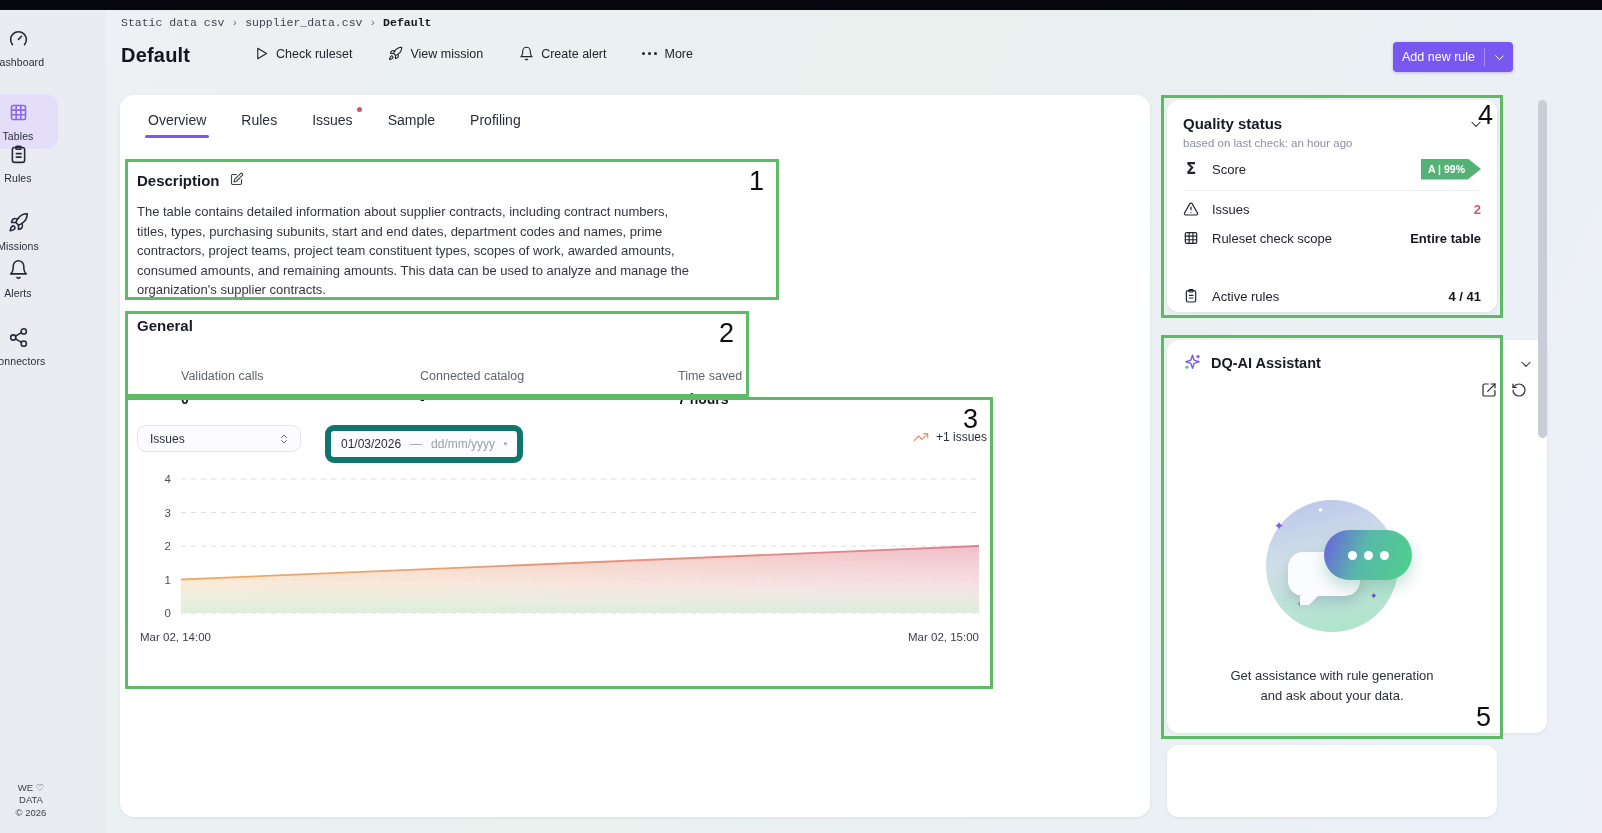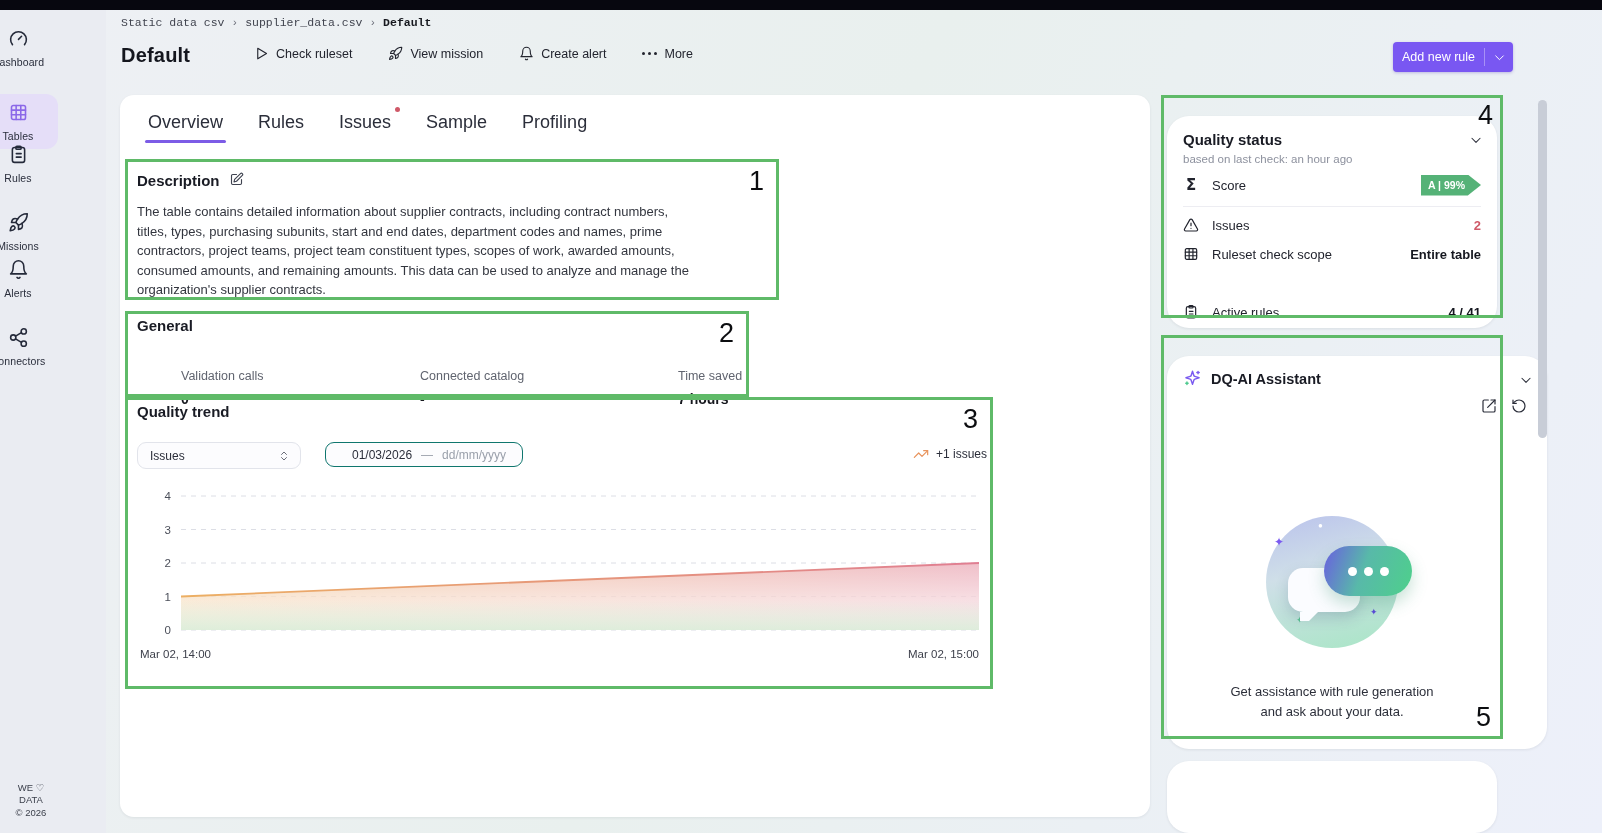--- a/index.html
+++ b/index.html
@@ -33,21 +33,21 @@
   .dots { display:flex; gap:3px; align-items:center; }
   .dots i { width:3px; height:3px; border-radius:50%; background:#22242e; }
   .add-rule { position:absolute; left:1393px; top:42px; width:120px; height:30px; background:#7957f2; border-radius:4px; display:flex; align-items:center; color:#fff; cursor:pointer; box-shadow:0 1px 3px rgba(80,60,180,.3); }
   .add-rule .arl { flex:1; text-align:center; font-size:12.5px; }
   .add-rule .arsep { width:1px; height:18px; background:rgba(255,255,255,.35); }
   .add-rule .arc { width:28px; display:flex; justify-content:center; }
   .add-rule .ic { width:13px; height:13px; stroke:#fff; }
 
   
   .card-main { position:absolute; left:120px; top:95px; width:1030px; height:722px; background:#fff; border-radius:14px; box-shadow:0 1px 3px rgba(16,24,40,.07); }
-  .tabs { position:absolute; left:28px; top:17px; display:flex; gap:35px; font-size:18px; color:#2b2e3a; }
+  .tabs { position:absolute; left:28px; top:17px; display:flex; gap:35px; font-size:14px; color:#2b2e3a; }
   .tab { position:relative; padding-bottom:10px; cursor:pointer; font-weight:500; }
   .tab.active::after { content:""; position:absolute; left:-3px; right:-3px; bottom:0; height:3px; border-radius:2px; background:#7c5ce6; }
   .tab .reddot { position:absolute; top:-5px; right:-9px; width:5px; height:5px; border-radius:50%; background:#cf5968; }
 
   .sec-head { display:flex; align-items:flex-start; gap:9px; font-size:15px; font-weight:700; color:#191b24; }
   .sec-head .ic { width:15px; height:15px; stroke:#3f4350; cursor:pointer; }
 
   .sec-desc { position:absolute; left:17px; top:65px; width:648px; padding-top:12px; }
   .desc-body { margin-top:13px; width:562px; font-size:13px; line-height:19.5px; color:#33363f; }
 
@@ -56,34 +56,34 @@
   .gen-m { position:absolute; top:8px;margin-left:44px; }
   .gen-m .glabel { font-size:12.5px; color:#60646f; }
   .gen-m .gval { margin-top:8px; font-size:14px; font-weight:600; color:#17191f; }
   .gm0 { left:0; } .gm1 { left:239px; } .gm2 { left:497px; }
 
   .sec-qt { position:absolute; left:17px; top:304px; width:864px; padding-top:4px; }
   .qt-controls { position:relative; margin-top:22px; height:28px; }
   .qt-select { position:absolute; left:0; top:0; width:164px; height:27px; border:1px solid #e2e4eb; border-radius:9px; background:#fcfcfe; display:flex; align-items:center; font-size:12px; color:#2b2e3a; padding:0 10px 0 12px; cursor:pointer; }
   .qt-select .grow { flex:1; }
   .qt-select .ic { width:12px; height:12px; stroke:#5a5e6a; }
-  .qt-date { position:absolute; left:188px; top:0; width:198px; height:25px; border:1px solid #0f766e; border-radius:9px; background:#fcfcfe; display:flex; align-items:center; gap:9px; font-size:12px; padding:0 10px 0 26px; cursor:text; }
+  .qt-date { position:absolute; left:188px; top:0; width:198px; height:38px; border:6px solid #0f766e; border-radius:9px; background:#fcfcfe; display:flex; align-items:center; gap:9px; font-size:12px; padding:0 10px 0 10px; cursor:text; }
   .qt-date .dfrom { color:#2b2e3a; }
   .qt-date .dsep { color:#9aa0ab; }
   .qt-date .dto { color:#9aa0ab; flex:1; }
   .qt-date .ic { width:14px; height:14px; stroke:#2b2e3a; cursor:pointer; }
   .qt-delta { position:absolute; right:14px; top:4px; display:flex; align-items:center; gap:7px; font-size:12px; color:#2b2e3a; }
   .qt-delta .ic { width:16px; height:16px; stroke:#e8935c; }
   .chart-wrap { position:relative; margin-top:14px; width:850px; height:160px; }
   .xlabs { position:relative; width:850px; height:16px; font-size:11.5px; color:#3c3f4a; }
   .xl-left { position:absolute; left:3px; top:0; }
   .xl-right { position:absolute; right:8px; top:0; }
 
   
-  .panel { position:absolute; background:#fff; border-radius:22px; box-shadow:0 1px 3px rgba(16,24,40,.08);margin-top:16px; }
+  .panel { position:absolute; background:#fff; border-radius:12px; box-shadow:0 1px 3px rgba(16,24,40,.08); }
   .qs-card { left:1167px; top:100px; width:330px; height:212px; }
   .qs-title { position:absolute; left:16px; top:15px; font-size:15px; font-weight:700; color:#191b24; }
   .qs-sub { position:absolute; left:16px; top:37px; font-size:11.5px; color:#8d919e; }
   .panel-chev { position:absolute; right:14px; top:17px; width:14px; height:14px; stroke:#2b2e3a; cursor:pointer; }
   .qs-row { position:absolute; left:16px; right:16px; height:22px; display:flex; align-items:center; gap:13px; }
   .qs-row .ic { width:16px; height:16px; stroke:#22242e; flex:0 0 auto; }
   .qs-row .sigma { width:16px; text-align:center; font-size:15px; font-weight:700; color:#22242e; font-family:"DejaVu Sans",sans-serif; line-height:1; }
   .qs-row .qlabel { flex:1; font-size:13px; color:#22242e; }
   .qs-row .qval { font-size:13px; font-weight:700; color:#15171f; }
   .qs-row .qval.red { color:#cf5968; }
@@ -270,23 +270,20 @@
         <div class="gval">-</div>
       </div>
       <div class="gen-m gm2">
         <div class="glabel">Time saved</div>
         <div class="gval">7 hours</div>
       </div>
     </div>
   </div>
 
   <div class="sec-qt">
-    <div class="sec-head">
-        <span>Quality trend</span>
-      </div>
     <div class="qt-controls">
       <div class="qt-select">
         <span class="grow">Issues</span>
         <svg class="ic" viewBox="0 0 24 24">
             <path d="M7 15l5 5 5-5"></path>
             <path d="M7 9l5-5 5 5"></path>
           </svg>
       </div>
       <div class="qt-date">
         <span class="dfrom">01/03/2026</span>

